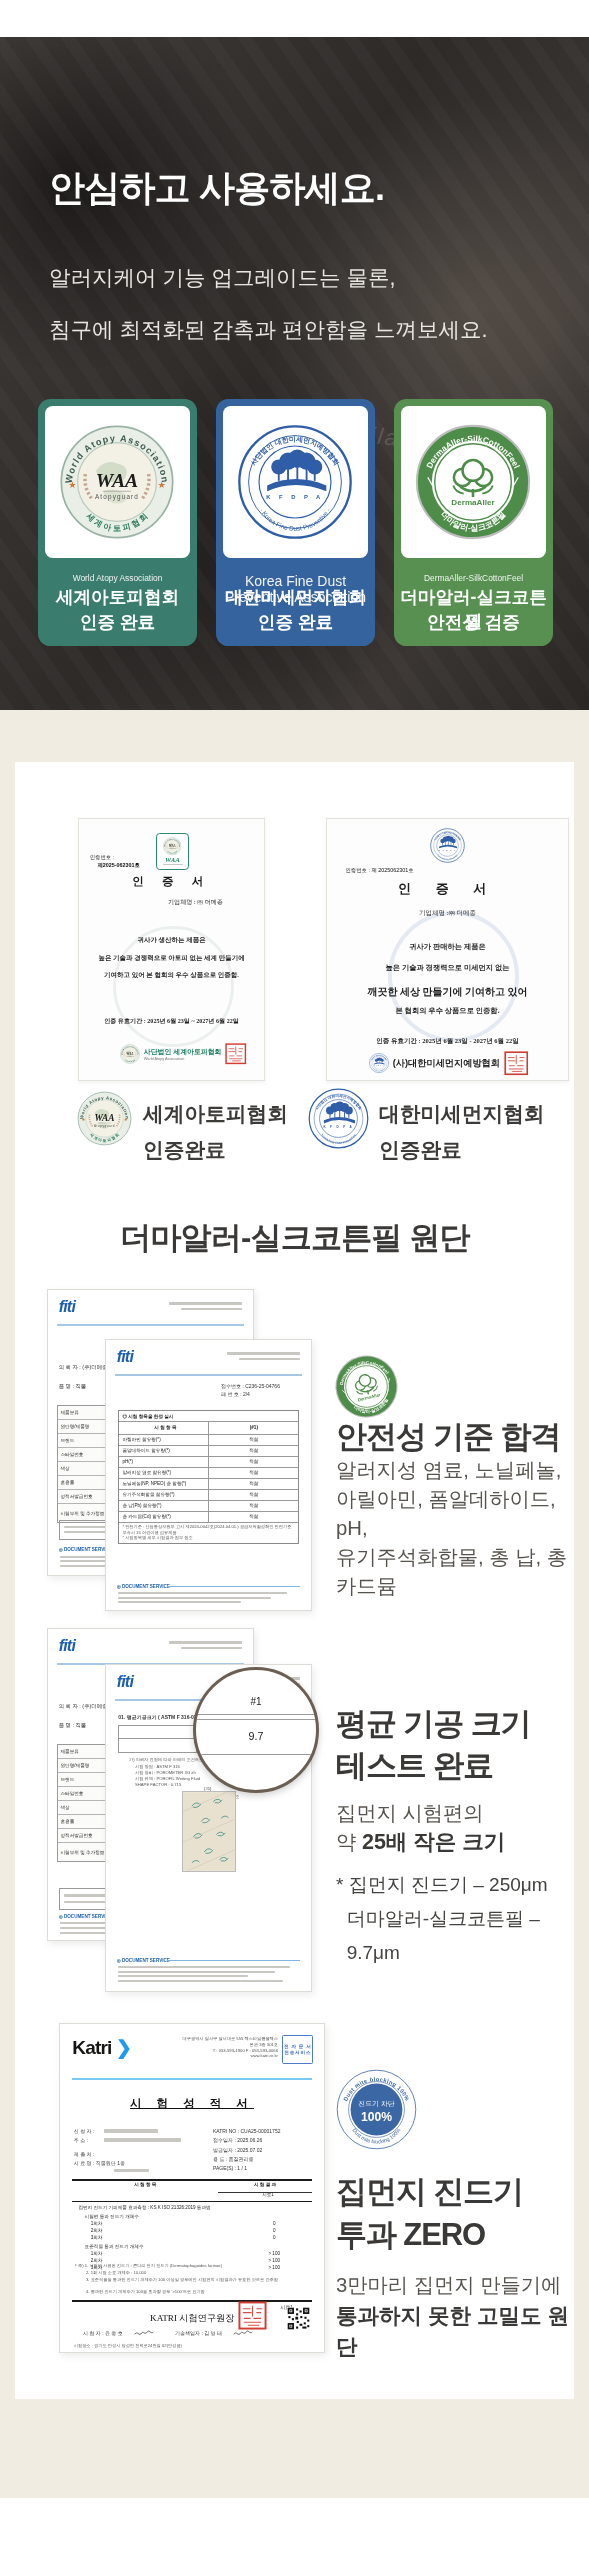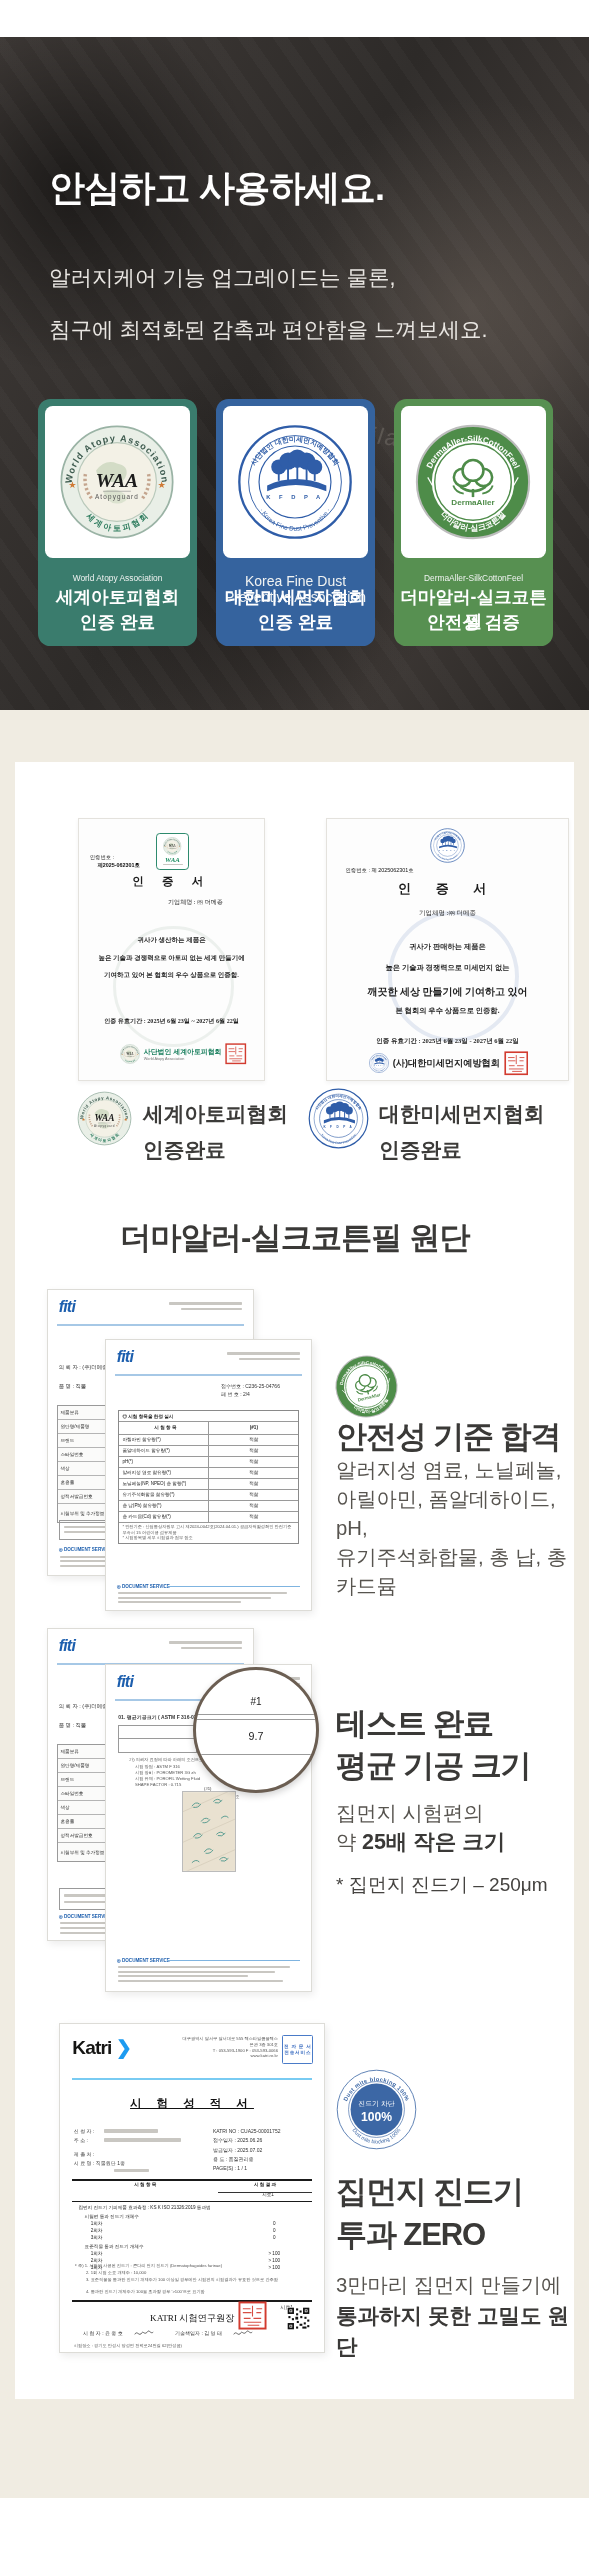--- a/index.html
+++ b/index.html
@@ -598,29 +598,30 @@
 
   <div class="mag">
     <div class="magline" style="top:44px"></div>
     <div class="magline" style="top:49px"></div>
     <div class="magline" style="top:84px"></div>
     <div class="abs" style="left:0;top:26px;width:100%;text-align:center;font-size:10px;color:#222">#1</div>
     <div class="abs" style="left:0;top:60px;width:100%;text-align:center;font-size:10.7px;color:#222">9.7</div>
   </div>
 
   <div class="sec-h" id="sec2-h" style="left:336px;top:1703px">
+    <div>평균 기공 크기</div>
     <div>테스트 완료</div>
-    <div>평균 기공 크기</div>
   </div>
   <div class="sec-b" style="left:336px;top:1799px">
     <div>집먼지 시험편의</div>
     <div><span>약 </span><span class="bld">25배 작은 크기</span></div>
   </div>
   <div class="sec-note" style="left:336px;top:1868px">
     <div>* 집먼지 진드기 – 250μm</div>
+    <div style="padding-left:10.7px">더마알러-실크코튼필 – 9.7μm</div>
   </div>
 
   <div class="doc" id="katri-doc">
     <div class="katri-logo"><span>Katri</span> <span class="katri-chev">❯</span></div>
     <div class="microtxt" style="right:46px;top:12.3px;text-align:right;left:auto;position:absolute">
       <div>대구광역시 달서구 달서대로 555 텍스타일콤플렉스</div>
       <div>본관 3층 301호</div>
       <div>T : 053-593-1900  F : 053-593-0066</div>
       <div>www.katri.re.kr</div>
     </div>

